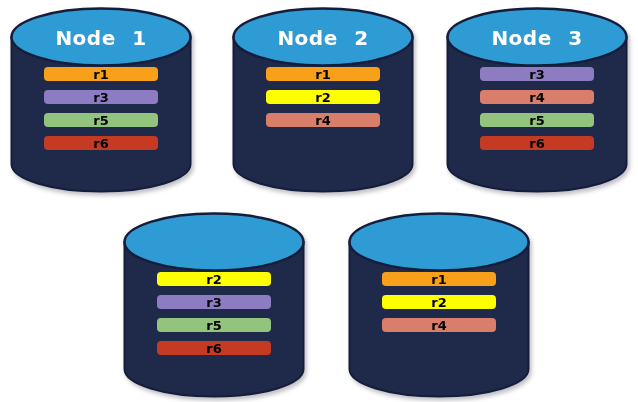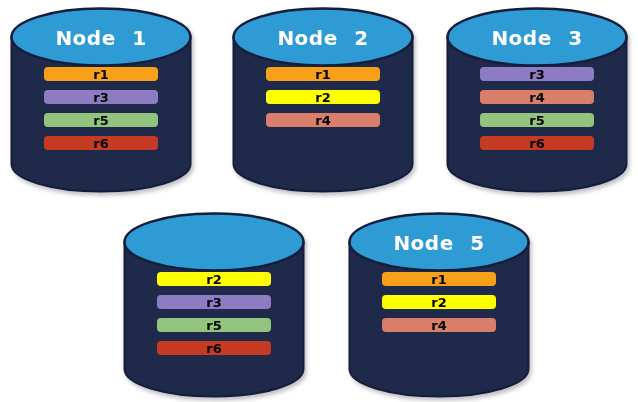--- a/index.html
+++ b/index.html
@@ -113,21 +113,20 @@
       <div class="bar" style="background-color: rgb(147, 196, 125);">r5</div>
       <div class="bar" style="background-color: rgb(197, 58, 35);">r6</div>
     </div>
   </div>
 
   <div class="node pos-5">
     <svg width="182" height="186" viewBox="0 0 182 186">
       <path d="M 1.5 30 L 1.5 157 A 89.5 27.5 0 0 0 180.5 157 L 180.5 30 Z" stroke="#141D3A" stroke-width="2" fill="#1F2A4B"></path>
       <ellipse cx="91" cy="30" rx="89.5" ry="28.5" stroke="#141D3A" stroke-width="2.5" fill="#2F9BD5"></ellipse>
     </svg>
-    <div class="node-title">Node 5</div>
     <div class="bars">
       <div class="bar" style="background-color: rgb(249, 160, 27);">r1</div>
       <div class="bar" style="background-color: rgb(254, 255, 0);">r2</div>
       <div class="bar" style="background-color: rgb(217, 126, 107);">r4</div>
     </div>
   </div>
 
 </div>
 
 </body></html>

